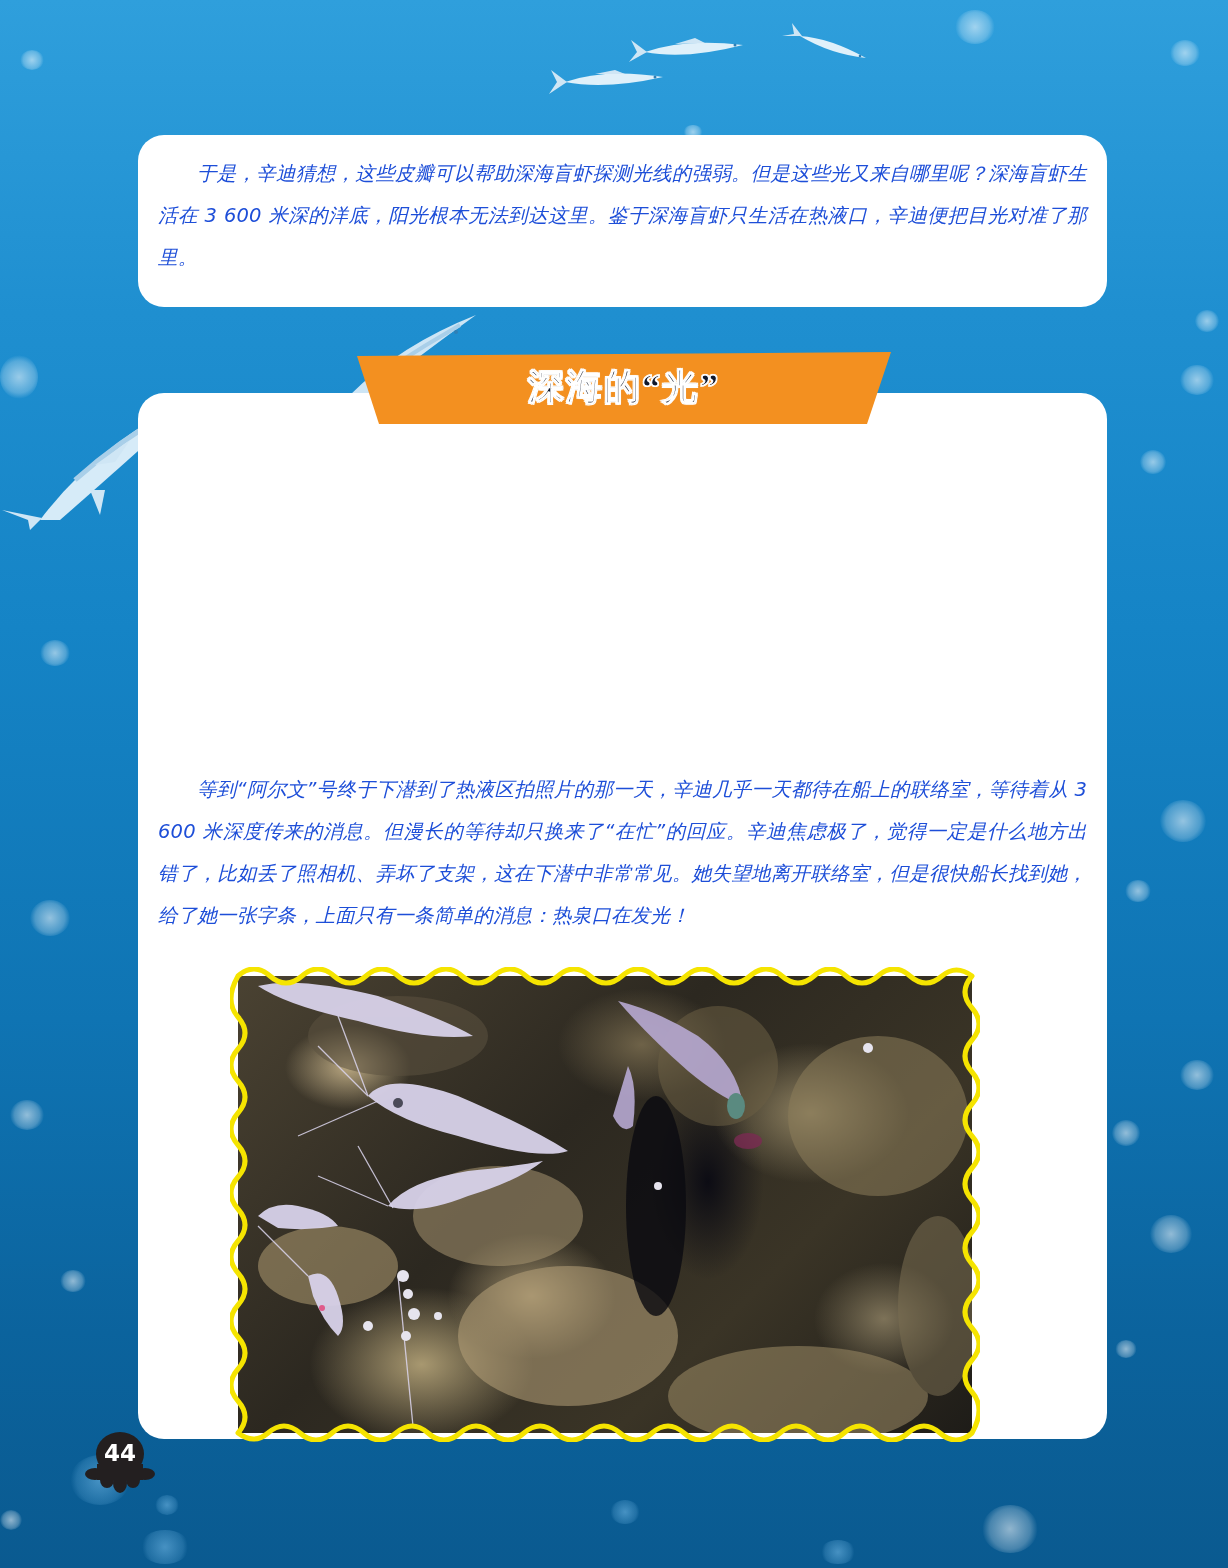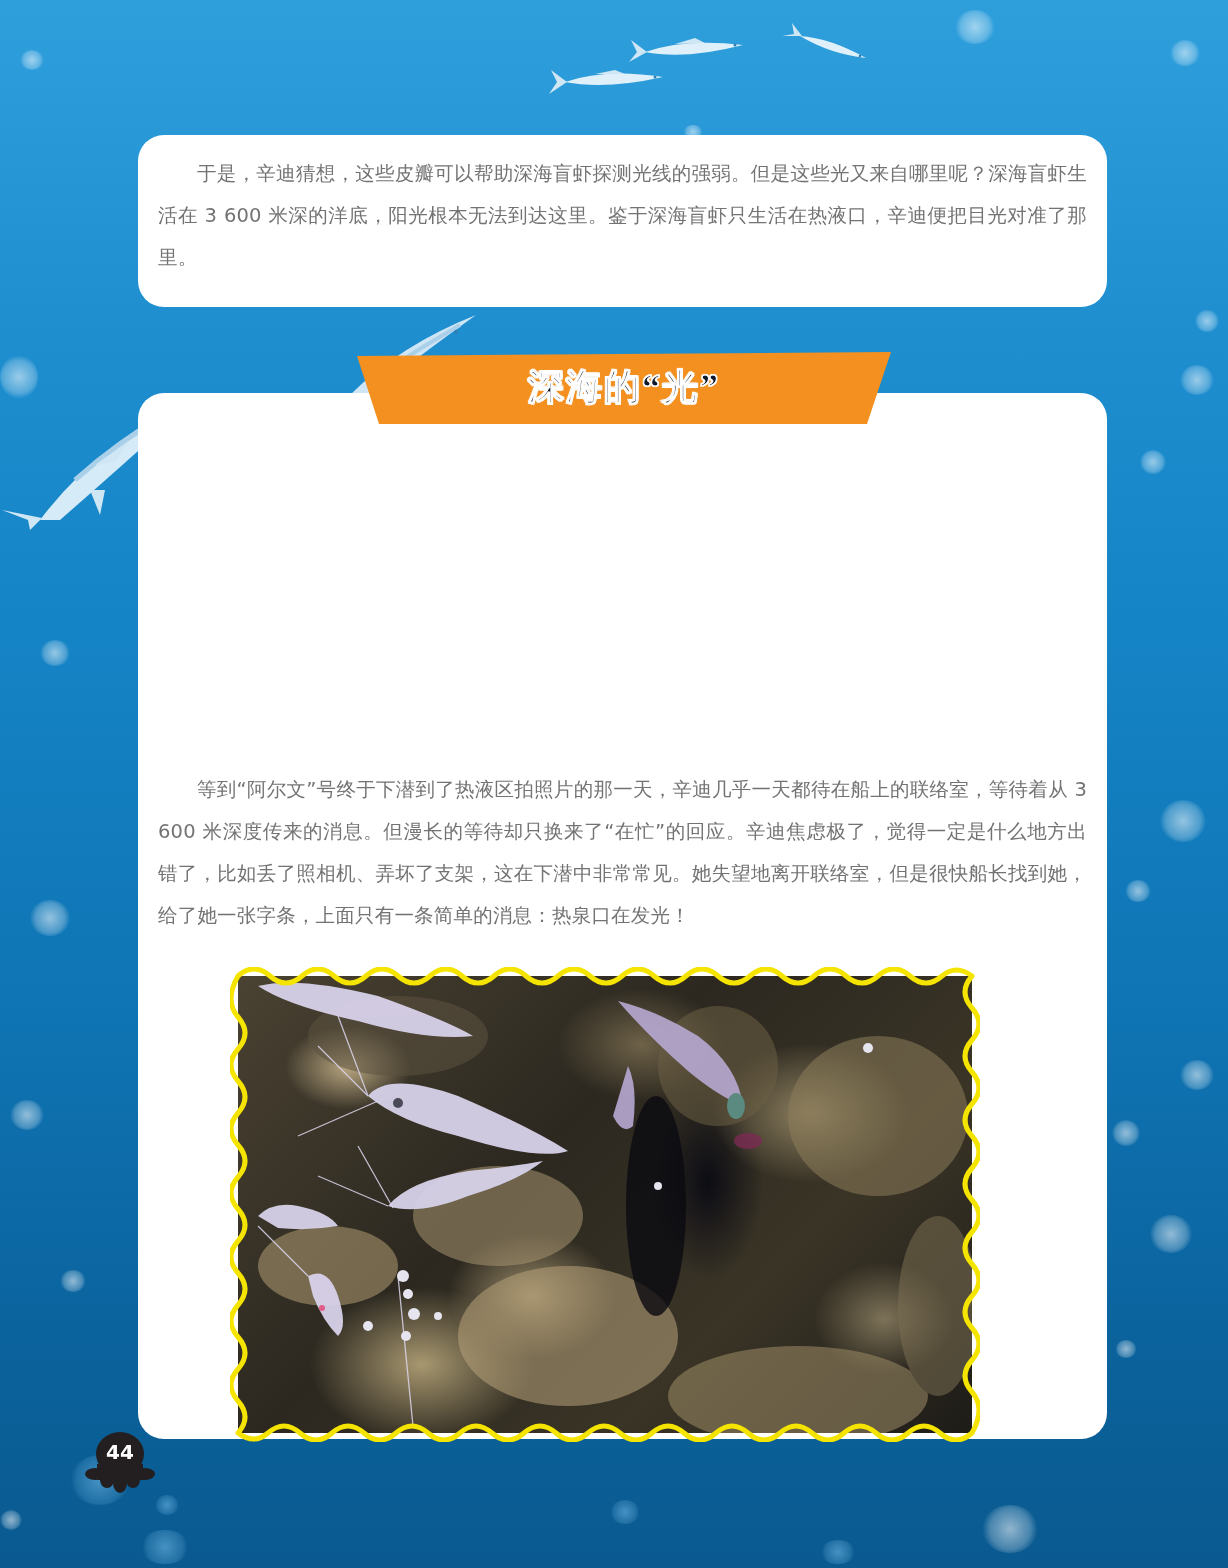--- a/index.html
+++ b/index.html
@@ -24,24 +24,25 @@
     border-radius: 26px;
   }
   .card-top { left: 138px; top: 135px; width: 969px; height: 172px; }
   .card-main { left: 138px; top: 393px; width: 969px; height: 1046px; }
   .para {
     position: absolute;
     left: 20px;
     right: 20px;
     font-size: 19.5px;
     line-height: 42px;
-    color: #737373;
+    color: #1d4ed8;
     text-align: justify;
     text-indent: 2em;
     letter-spacing: 0.2px;
+    font-style: italic;
   }
   .card-top .para { top: 18px; }
   .banner {
     position: absolute;
     left: 357px; top: 352px;
     width: 534px; height: 72px;
   }
   .banner svg { position: absolute; left: 0; top: 0; }
   .banner-title {
     position: absolute;
@@ -79,21 +80,21 @@
   .page-badge {
     position: absolute;
     left: 85px; top: 1430px;
     width: 70px; height: 65px;
   }
   .page-num {
     position: absolute;
     left: 0; right: 0; top: 10px;
     text-align: center;
     color: #ffffff;
-    font-size: 20px;
+    font-size: 23px;
     font-family: "DejaVu Sans", sans-serif;
     font-weight: bold;
   }
 </style>
 </head>
 <body>
 
 <div>
   <div class="bubble" style="left:955px;top:10px;width:40px;height:34px;"></div>
   <div class="bubble" style="left:1170px;top:40px;width:30px;height:26px;"></div>

